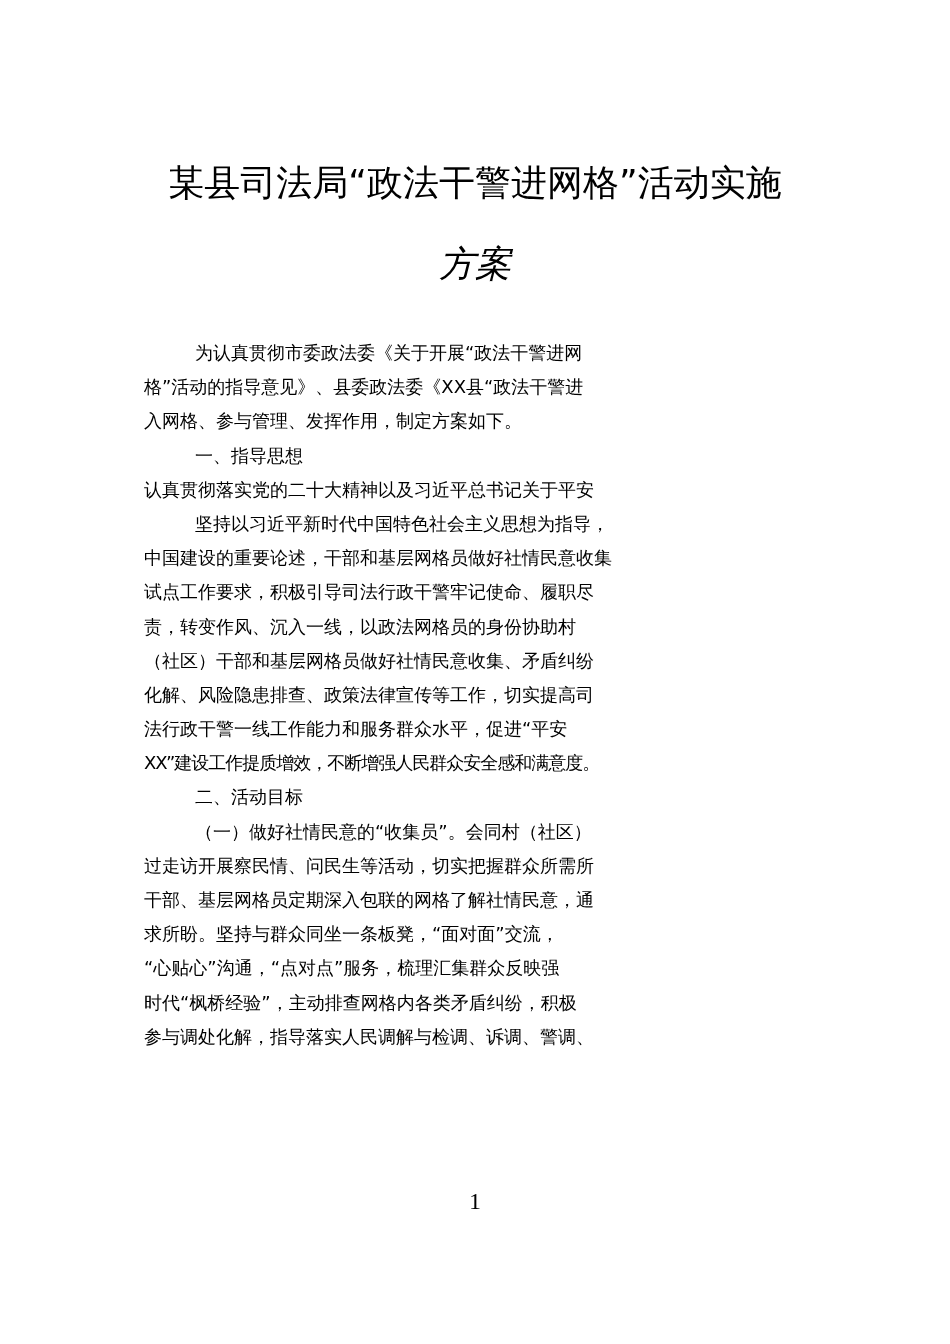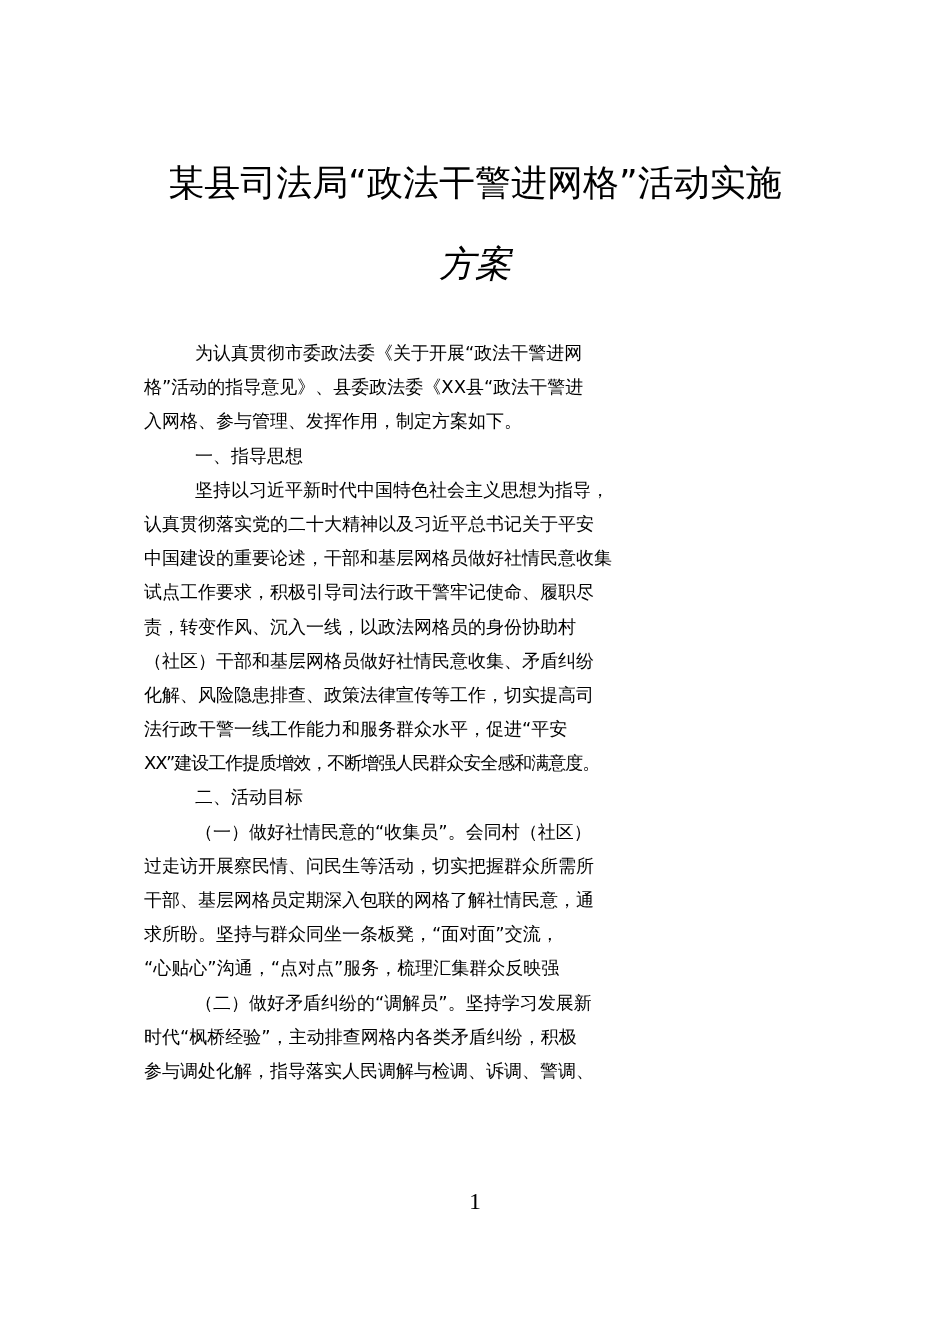--- a/index.html
+++ b/index.html
@@ -24,39 +24,38 @@
   <div class="title t2">方案</div>
 
   <div class="body-text">
     <div>
       <div class="line indent">为认真贯彻市委政法委《关于开展“政法干警进网</div>
       <div class="line">格”活动的指导意见》、县委政法委《XX县“政法干警进</div>
       <div class="line">入网格、参与管理、发挥作用，制定方案如下。</div>
     </div>
     <div class="line indent">一、指导思想</div>
     <div>
+      <div class="line">认真贯彻落实党的二十大精神以及习近平总书记关于平安</div>
       <div class="line indent">坚持以习近平新时代中国特色社会主义思想为指导，</div>
-      <div class="line">认真贯彻落实党的二十大精神以及习近平总书记关于平安</div>
       <div class="line">中国建设的重要论述，干部和基层网格员做好社情民意收集</div>
       <div class="line">试点工作要求，积极引导司法行政干警牢记使命、履职尽</div>
       <div class="line">责，转变作风、沉入一线，以政法网格员的身份协助村</div>
       <div class="line">（社区）干部和基层网格员做好社情民意收集、矛盾纠纷</div>
       <div class="line">化解、风险隐患排查、政策法律宣传等工作，切实提高司</div>
       <div class="line">法行政干警一线工作能力和服务群众水平，促进“平安</div>
       <div class="line" style="letter-spacing:-1px;">XX”建设工作提质增效，不断增强人民群众安全感和满意度。</div>
     </div>
     <div class="line indent">二、活动目标</div>
     <div>
       <div class="line indent">（一）做好社情民意的“收集员”。会同村（社区）</div>
       <div class="line">过走访开展察民情、问民生等活动，切实把握群众所需所</div>
       <div class="line">干部、基层网格员定期深入包联的网格了解社情民意，通</div>
       <div class="line">求所盼。坚持与群众同坐一条板凳，“面对面”交流，</div>
       <div class="line">“心贴心”沟通，“点对点”服务，梳理汇集群众反映强</div>
     </div>
     <div>
-      <div class="line indent">（二）做好矛盾纠纷的“调解员”。坚持学习发展新</div>
       <div class="line">时代“枫桥经验”，主动排查网格内各类矛盾纠纷，积极</div>
       <div class="line">参与调处化解，指导落实人民调解与检调、诉调、警调、</div>
     </div>
   </div>
 
   <div class="page-num">1</div>
 </div>
 
 </body></html>

